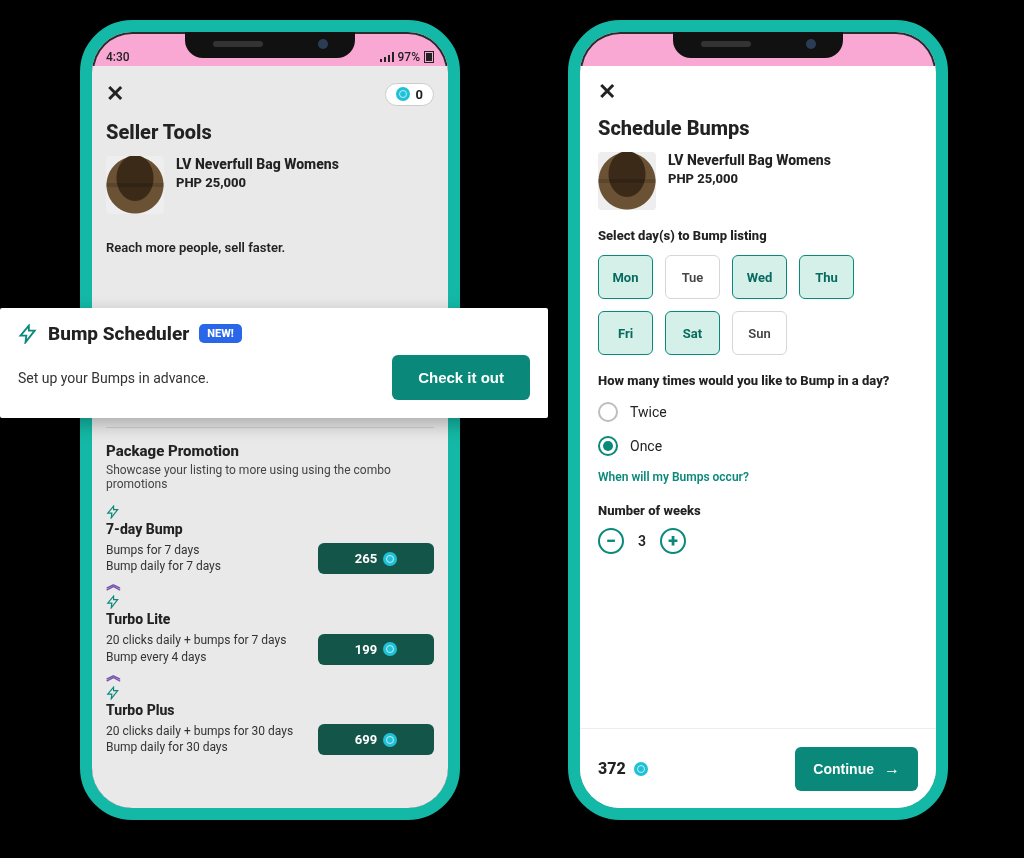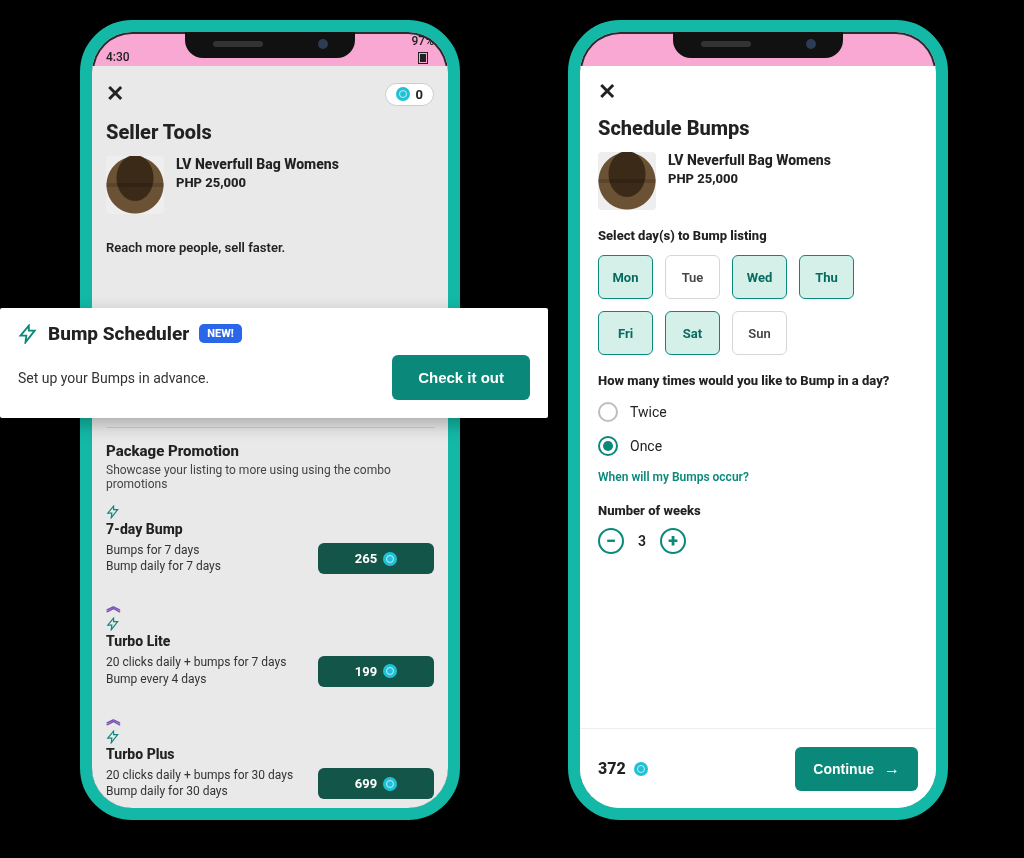--- a/index.html
+++ b/index.html
@@ -51,21 +51,21 @@
   .notch .speaker{width:50px;height:6px;border-radius:3px;background:#333;}
   .notch .cam{width:10px;height:10px;border-radius:50%;background:#2a3d55;}
 
   
   .statusbar {
     height: 34px;
     display:flex;align-items:flex-end;justify-content:space-between;
     padding: 0 14px 2px;
     font-size: 12px; font-weight: 500;
   }
-  .statusbar .right { display:flex; align-items:center; gap:4px;flex-direction:column; }
+  .statusbar .right { display:flex; align-items:center; gap:4px; }
   .sig { width:14px;height:10px; display:inline-block;
     background:
      linear-gradient(#222,#222) 0 100%/2px 3px no-repeat,
      linear-gradient(#222,#222) 4px 100%/2px 5px no-repeat,
      linear-gradient(#222,#222) 8px 100%/2px 7px no-repeat,
      linear-gradient(#222,#222) 12px 100%/2px 10px no-repeat;
   }
   .batt { width:10px;height:12px;border:1px solid #222; position:relative;}
   .batt::before{content:"";position:absolute;left:1px;right:1px;top:1px;bottom:1px;background:#222;}
 
@@ -105,21 +105,21 @@
   .bolt{color:var(--teal);}
   .callout-title{font-size:19px;font-weight:800;}
   .badge-new{background:var(--blue);color:#fff;font-size:11px;font-weight:800;border-radius:5px;padding:3px 8px;}
   .callout-body{display:flex;justify-content:space-between;align-items:center;margin-top:10px;}
   .callout-sub{font-size:14px;color:#333;}
   .btn-primary{background:var(--teal);color:#fff;border:none;border-radius:6px;padding:14px 26px;font-size:15px;font-weight:700;cursor:pointer;}
 
   .hr{border:none;border-top:1px solid #cfcfcf;margin:18px 0 14px;}
   .section-title{font-weight:800;font-size:15px;}
   .section-sub{font-size:12px;color:#444;margin-top:3px;}
-  .promo-list{margin-top:14px;display:flex;flex-direction:column;gap:22px;}
+  .promo-list{margin-top:14px;display:flex;flex-direction:column;}
   .promo-name{font-weight:800;font-size:14px;}
   .promo-lines{font-size:12px;color:#333;margin-top:4px;line-height:1.35;}
   .promo-row{display:flex;justify-content:space-between;align-items:flex-end;gap:10px;}
   .price-pill{background:var(--teal-fill);color:#fff;border-radius:6px;padding:8px 0;width:116px;display:flex;align-items:center;justify-content:center;gap:6px;font-weight:700;font-size:13px;cursor:pointer;}
   .chev{color:var(--purple);font-weight:900;}
   .gap-for-callout{height:154px;}
 
   
   .screen2{background:#fff;height:calc(100% - 34px);position:relative;padding:8px 18px 0;overflow:hidden;}
   .screen2 .topbar{height:36px;}

